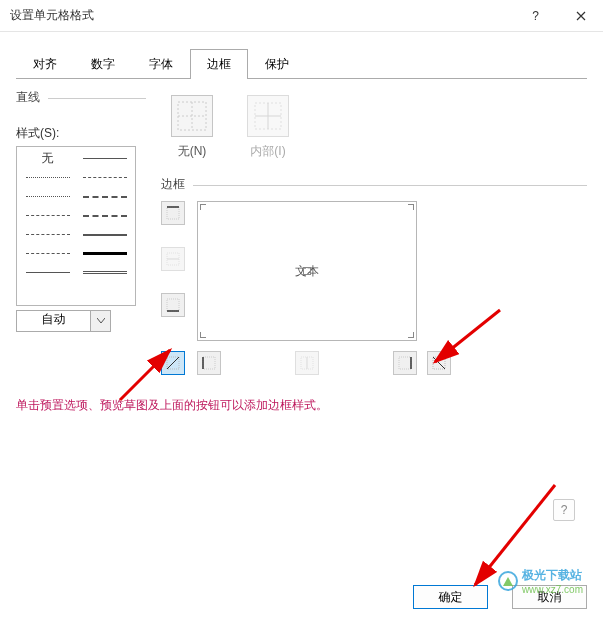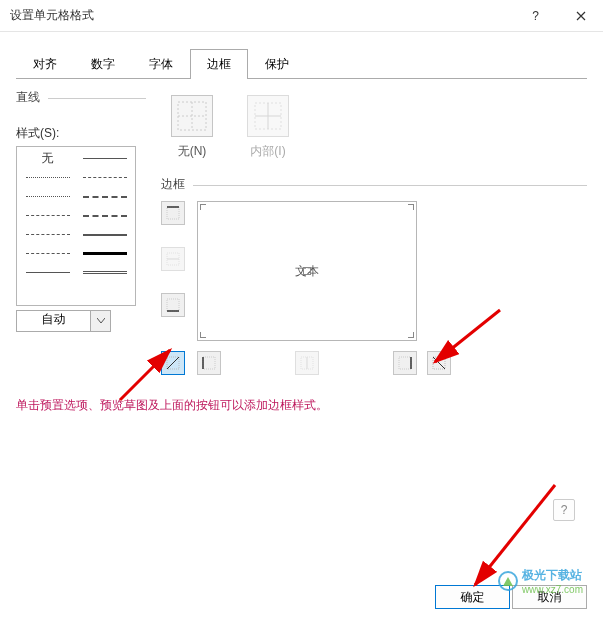--- a/index.html
+++ b/index.html
@@ -53,21 +53,21 @@
 .corner-tr2 { position: absolute; right: 2px; top: 2px; width: 1px; height: 6px; background: #888; }
 .corner-bl { position: absolute; left: 2px; bottom: 2px; width: 6px; height: 1px; background: #888; }
 .corner-bl2 { position: absolute; left: 2px; bottom: 2px; width: 1px; height: 6px; background: #888; }
 .corner-br { position: absolute; right: 2px; bottom: 2px; width: 6px; height: 1px; background: #888; }
 .corner-br2 { position: absolute; right: 2px; bottom: 2px; width: 1px; height: 6px; background: #888; }
 
 .bottom-btns { position: absolute; top: 150px; display: flex; }
 
 .hint { clear: both; padding-top: 16px; color: #be185d; }
 
-.footer { position: absolute; bottom: 12px; right: 16px; display: flex; gap: 2px; }
+.footer { position: absolute; bottom: 12px; right: 16px; display: flex; gap: 24px; }
 .footer button { width: 75px; height: 24px; border: 1px solid #ababab; background: #fdfdfd; cursor: default; }
 .footer button.primary { border: 1px solid #0078d4; }
 
 .watermark { position: absolute; right: 20px; bottom: 26px; display: flex; align-items: center; gap: 4px; opacity: 0.85; pointer-events: none; }
 .watermark .wm-circle { width: 20px; height: 20px; border-radius: 50%; border: 2px solid #3aa6dd; display: flex; align-items: center; justify-content: center; }
 .watermark .wm-circle .inner { width: 0; height: 0; border-left: 5px solid transparent; border-right: 5px solid transparent; border-bottom: 9px solid #6dc04e; }
 .watermark .wm-text1 { color: #3aa6dd; font-size: 12px; font-weight: bold; }
 .watermark .wm-text2 { color: #6dc04e; font-size: 10px; }
 
 .arrow { position: absolute; pointer-events: none; }

